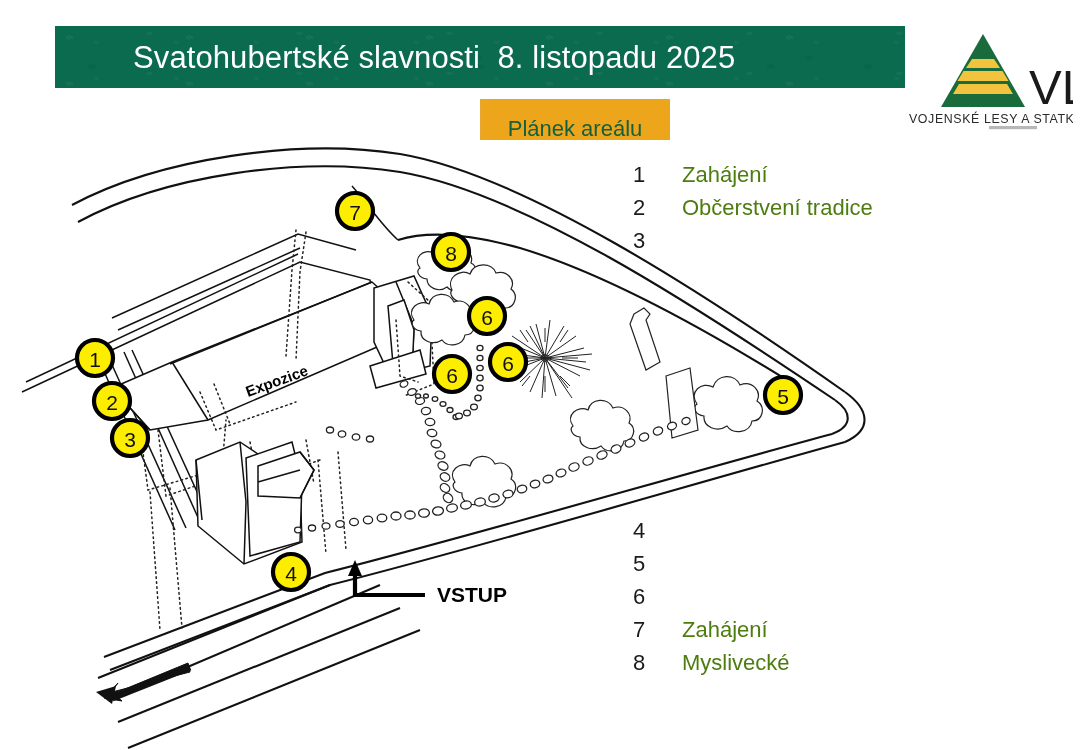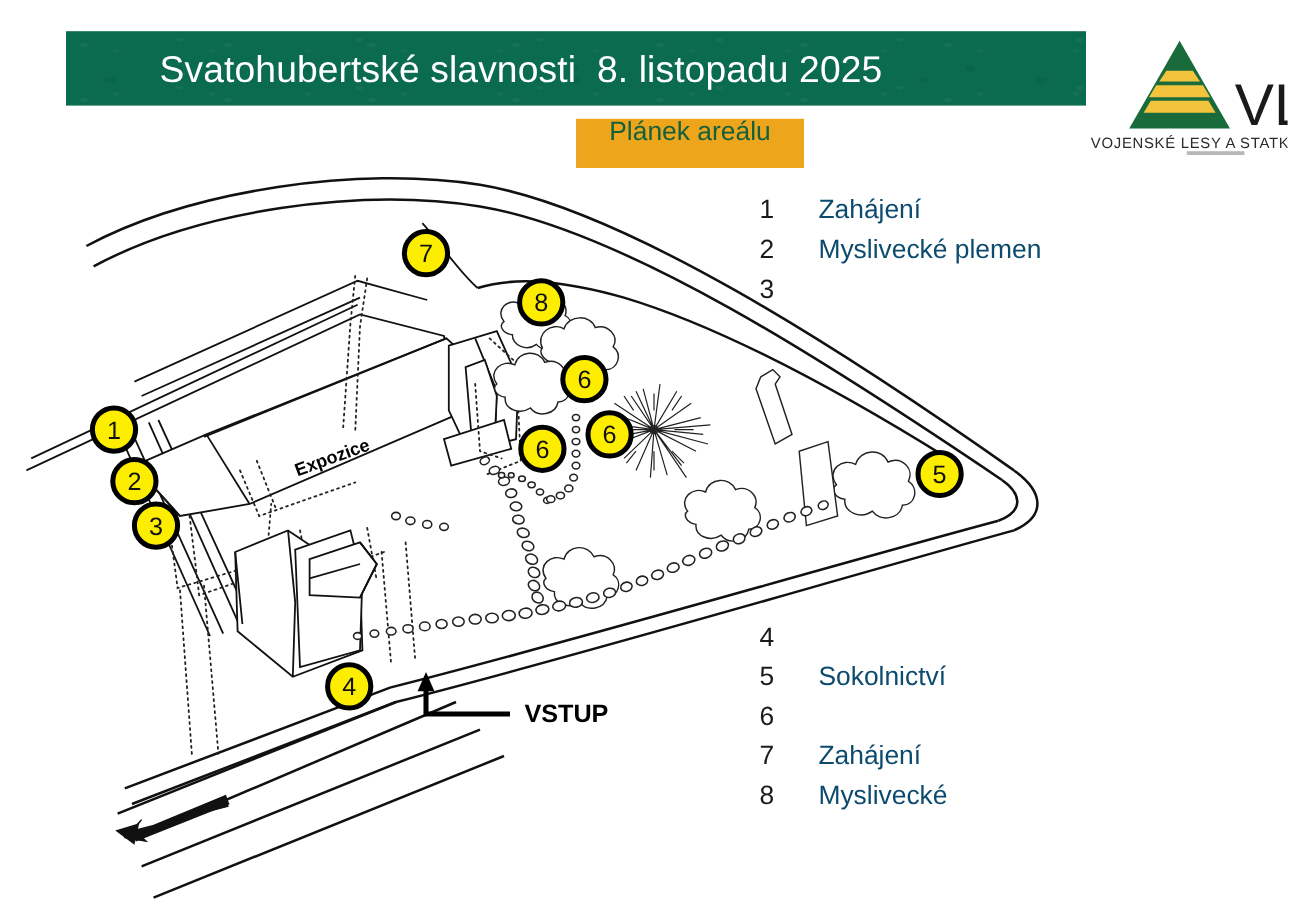--- a/index.html
+++ b/index.html
@@ -34,41 +34,41 @@
     margin-left:78px;
     line-height:1;
   }
 
   .badge{
     position:absolute;left:480px;top:99px;width:190px;height:41px;
     background:#eda51c;
     background-image:
       linear-gradient(90deg, rgba(255,255,255,.10) 0 1px, transparent 1px 5px),
       linear-gradient(90deg, rgba(0,0,0,.045) 0 1px, transparent 1px 9px);
-    display:flex;align-items:flex-start;justify-content:center;
+    display:flex;align-items:flex-end;justify-content:center;
   }
   .badge-text{
     color:#14603d;font-size:22px;line-height:1;white-space:pre;
   }
 
   
   .logo{position:absolute;left:893px;top:24px;width:180px;height:116px;}
   .logo svg{display:block;}
 
   
   .legend{position:absolute;font-size:0;}
   .legend-top{left:633px;top:158px;}
   .legend-bottom{left:633px;top:514px;}
   .legend-row{display:flex;align-items:baseline;height:33px;}
   .legend-num{
     width:49px;flex:0 0 49px;
     font-size:22px;color:#1a1a1a;line-height:33px;
   }
   .legend-label{
-    font-size:22px;color:#0c4a6e;line-height:33px;white-space:pre;
+    font-size:22px;color:#4d7c0f;line-height:33px;white-space:pre;
   }
 
   
   .map{position:absolute;left:0;top:130px;width:900px;height:600px;}
   .map svg{display:block;overflow:visible;}
 
   .mk-circle{fill:#fdee00;stroke:#000000;stroke-width:4.2;}
   .mk-text{
     font-family:"Liberation Sans",sans-serif;
     font-size:21px;fill:#111111;text-anchor:middle;
@@ -117,34 +117,33 @@
     </svg>
   </div>
 
   <div class="legend legend-top">
     <div class="legend-row">
       <span class="legend-num">1</span>
       <span class="legend-label">Zahájení</span>
     </div>
     <div class="legend-row">
       <span class="legend-num">2</span>
-      <span class="legend-label">Myslivecké plemen</span>
+      <span class="legend-label">Občerstvení tradice</span>
     </div>
     <div class="legend-row">
       <span class="legend-num">3</span>
     </div>
   </div>
 
   <div class="legend legend-bottom">
     <div class="legend-row">
       <span class="legend-num">4</span>
     </div>
     <div class="legend-row">
       <span class="legend-num">5</span>
-      <span class="legend-label">Sokolnictví</span>
     </div>
     <div class="legend-row">
       <span class="legend-num">6</span>
     </div>
     <div class="legend-row">
       <span class="legend-num">7</span>
       <span class="legend-label">Zahájení</span>
     </div>
     <div class="legend-row">
       <span class="legend-num">8</span>

